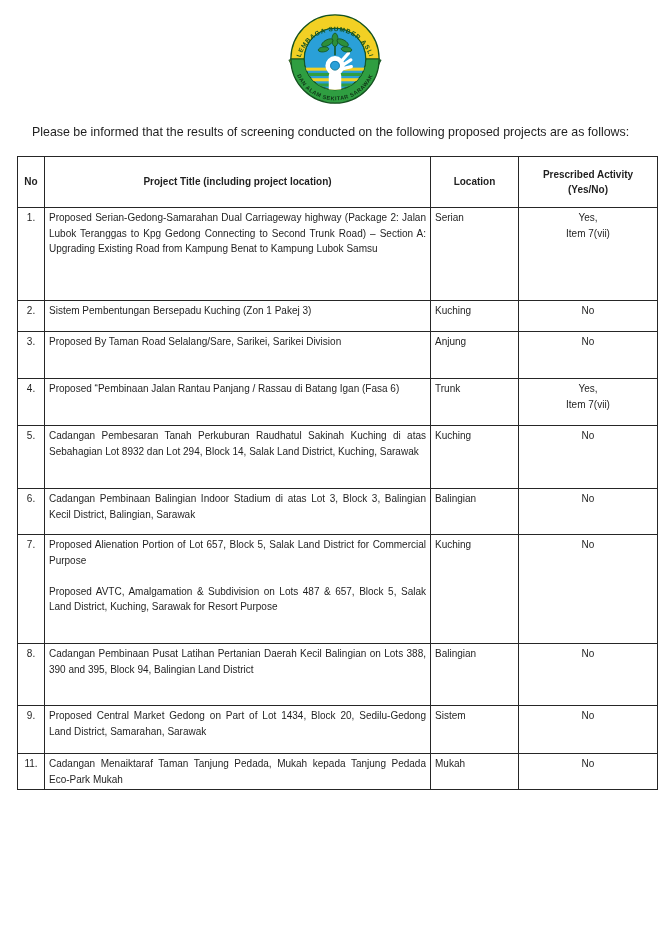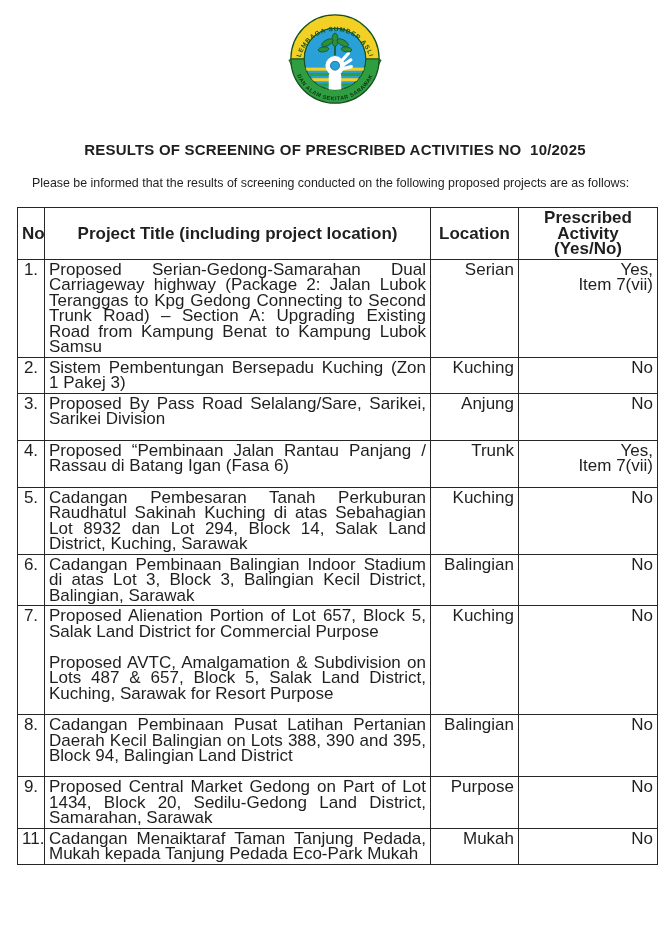--- a/index.html
+++ b/index.html
@@ -24,42 +24,42 @@
   .intro{
     margin:17px 15px 0 32px;
     font-size:12.4px;line-height:17px;
     text-align:justify;
   }
   table.screening{
     margin:15px 0 0 17px;
     width:640px;
     border-collapse:collapse;
     table-layout:fixed;
-    font-size:17px;line-height:15.5px;
+    font-size:10px;line-height:15.5px;
   }
   table.screening th, table.screening td{
     border:1px solid #262626;
     padding:2px 4px;
     vertical-align:top;
   }
   table.screening th{
     vertical-align:middle;
     font-weight:bold;
     text-align:center;
     height:46px;
     white-space:pre-line;
   }
   col.c-no{width:27px;}
   col.c-title{width:386px;}
   col.c-loc{width:88px;}
   col.c-act{width:139px;}
   td.cell-no{text-align:center;}
   td.cell-title{text-align:justify;padding:2px 6px;white-space:pre-line;}
-  td.cell-loc{text-align:right;}
-  td.cell-act{text-align:right;white-space:pre-line;}
+  td.cell-loc{text-align:left;}
+  td.cell-act{text-align:center;white-space:pre-line;}
   tbody tr:nth-child(1){height:93px;}
   tbody tr:nth-child(2){height:31px;}
   tbody tr:nth-child(3){height:47px;}
   tbody tr:nth-child(4){height:47px;}
   tbody tr:nth-child(5){height:63px;}
   tbody tr:nth-child(6){height:46px;}
   tbody tr:nth-child(7){height:109px;}
   tbody tr:nth-child(8){height:62px;}
   tbody tr:nth-child(9){height:48px;}
   tbody tr:nth-child(10){height:33px;}
@@ -123,21 +123,20 @@
 
       <text class="logo-arc-text" font-size="6.6" letter-spacing="0.9" fill="#14521f">
         <textPath href="#topArc" startOffset="50%" text-anchor="middle">LEMBAGA SUMBER ASLI</textPath>
       </text>
       <text class="logo-arc-text" font-size="5.8" letter-spacing="0.5" fill="#0f3317">
         <textPath href="#botArc" startOffset="50%" text-anchor="middle">DAN ALAM SEKITAR SARAWAK</textPath>
       </text>
     </svg>
   </div>
 
-  <div class="doc-title">RESULTS OF SCREENING OF PRESCRIBED ACTIVITIES NO  10/2025</div>
 
   <p class="intro">Please be informed that the results of screening conducted on the following proposed projects are as follows:</p>
 
   <table class="screening">
     <colgroup>
       <col class="c-no">
         <col class="c-title">
         <col class="c-loc">
         <col class="c-act">
     </colgroup>
@@ -159,21 +158,21 @@
 Item 7(vii)</td>
     </tr>
         <tr>
       <td class="cell-no">2.</td>
       <td class="cell-title">Sistem Pembentungan Bersepadu Kuching (Zon 1 Pakej 3)</td>
       <td class="cell-loc">Kuching</td>
       <td class="cell-act">No</td>
     </tr>
         <tr>
       <td class="cell-no">3.</td>
-      <td class="cell-title">Proposed By Pass Road Selalang/Sare, Sarikei, Sarikei Division</td>
+      <td class="cell-title">Proposed By Taman Road Selalang/Sare, Sarikei, Sarikei Division</td>
       <td class="cell-loc">Anjung</td>
       <td class="cell-act">No</td>
     </tr>
         <tr>
       <td class="cell-no">4.</td>
       <td class="cell-title">Proposed “Pembinaan Jalan Rantau Panjang / Rassau di Batang Igan (Fasa 6)</td>
       <td class="cell-loc">Trunk</td>
       <td class="cell-act">Yes,
 Item 7(vii)</td>
     </tr>
@@ -199,21 +198,21 @@
     </tr>
         <tr>
       <td class="cell-no">8.</td>
       <td class="cell-title">Cadangan Pembinaan Pusat Latihan Pertanian Daerah Kecil Balingian on Lots 388, 390 and 395, Block 94, Balingian Land District</td>
       <td class="cell-loc">Balingian</td>
       <td class="cell-act">No</td>
     </tr>
         <tr>
       <td class="cell-no">9.</td>
       <td class="cell-title">Proposed Central Market Gedong on Part of Lot 1434, Block 20, Sedilu-Gedong Land District, Samarahan, Sarawak</td>
-      <td class="cell-loc">Purpose</td>
+      <td class="cell-loc">Sistem</td>
       <td class="cell-act">No</td>
     </tr>
         <tr>
       <td class="cell-no">11.</td>
       <td class="cell-title">Cadangan Menaiktaraf Taman Tanjung Pedada, Mukah kepada Tanjung Pedada Eco-Park Mukah</td>
       <td class="cell-loc">Mukah</td>
       <td class="cell-act">No</td>
     </tr>
       </tbody>
   </table>

